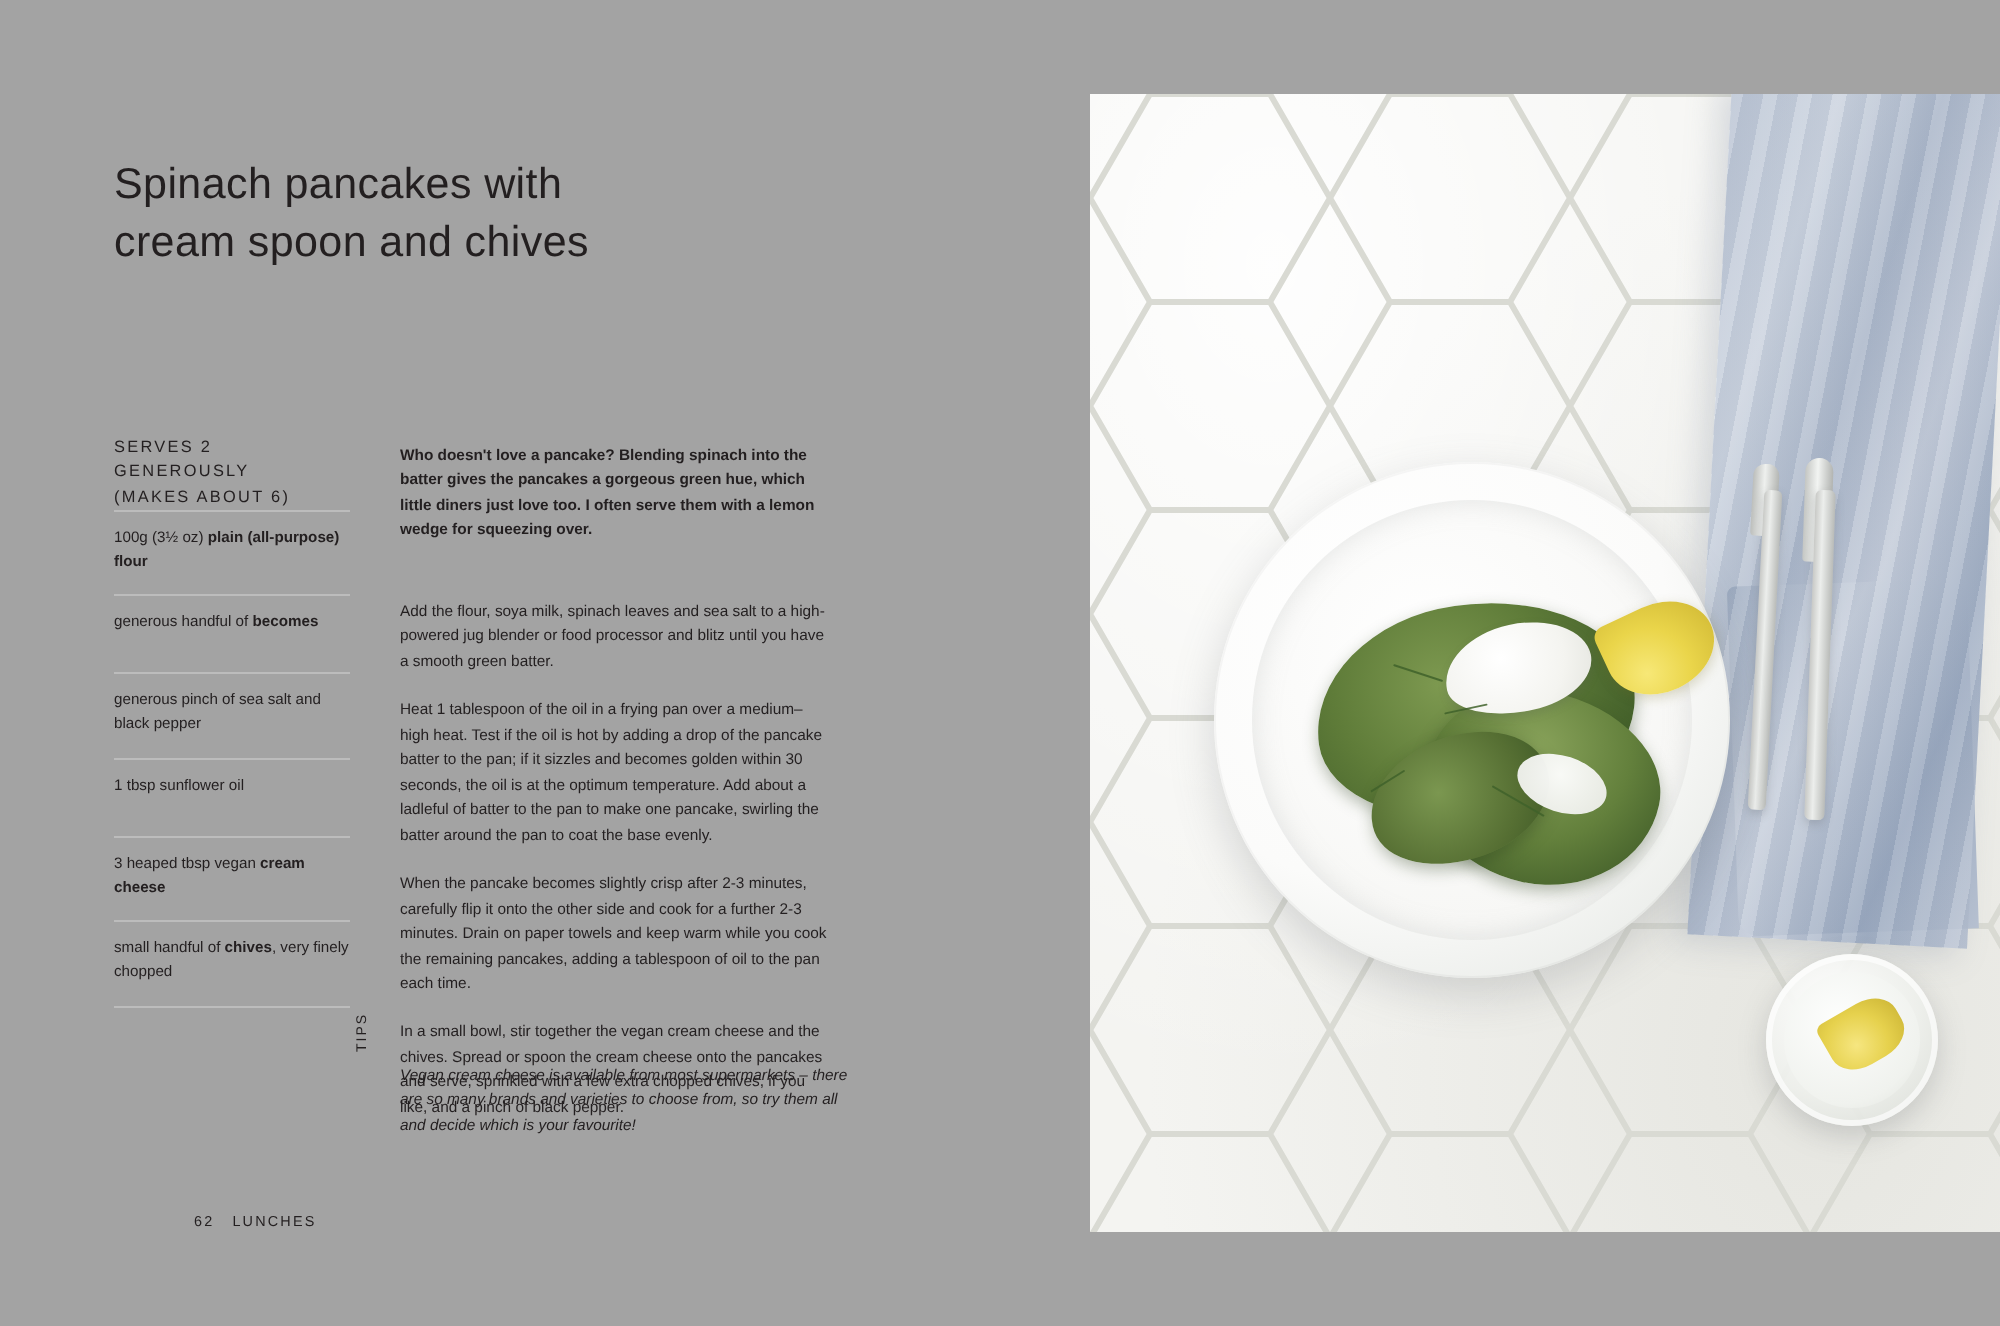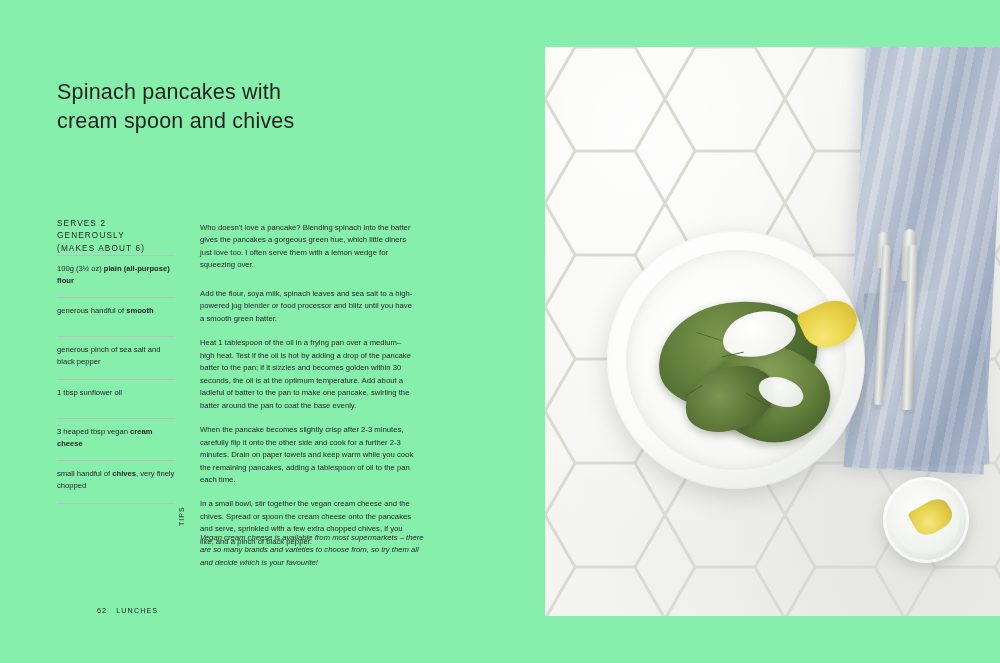--- a/index.html
+++ b/index.html
@@ -9,21 +9,21 @@
   }
   body {
     font-family: "Liberation Sans", sans-serif;
     color: #231f20;
   }
   .page {
     position: relative;
     width: 1000px;
     height: 663px;
     overflow: hidden;
-    background: #86efac;
+    background: #a3a3a3;
   }
 
   
   .recipe-title {
     position: absolute;
     left: 57px;
     top: 78px;
     width: 430px;
     font-size: 21.5px;
     font-weight: 300;
@@ -72,22 +72,22 @@
     top: 222px;
     width: 215px;
   }
   .method p {
     margin: 0 0 12px 0;
     font-size: 7.7px;
     line-height: 1.62;
     color: #231f20;
   }
   .method p.intro {
-    font-weight: 400;
-    margin-bottom: 16px;
+    font-weight: 700;
+    margin-bottom: 28px;
   }
 
   
   .tip {
     position: absolute;
     left: 178px;
     top: 520px;
     width: 245px;
   }
   .tip-label {
@@ -327,21 +327,21 @@
     <span>Spinach pancakes with</span>
     <span>cream spoon and chives</span>
   </div>
 
   <div class="ingredients">
     <div class="serves">
       <span>SERVES 2 GENEROUSLY</span>
       <span>(MAKES ABOUT 6)</span>
     </div>
     <div class="ing-item">100g (3½ oz) <b>plain (all-purpose) flour</b></div>
-    <div class="ing-item">generous handful of <b>smooth</b></div>
+    <div class="ing-item">generous handful of <b>becomes</b></div>
     <div class="ing-item">generous pinch of sea salt and black pepper</div>
     <div class="ing-item">1 tbsp sunflower oil</div>
     <div class="ing-item">3 heaped tbsp vegan <b>cream cheese</b></div>
     <div class="ing-item">small handful of <b>chives</b>, very finely chopped</div>
     <div class="ing-rule"></div>
   </div>
 
   <div class="method">
     <p class="intro">Who doesn't love a pancake? Blending spinach into the batter gives the pancakes a gorgeous green hue, which little diners just love too. I often serve them with a lemon wedge for squeezing over.</p>
     <p>Add the flour, soya milk, spinach leaves and sea salt to a high-powered jug blender or food processor and blitz until you have a smooth green batter.</p>

